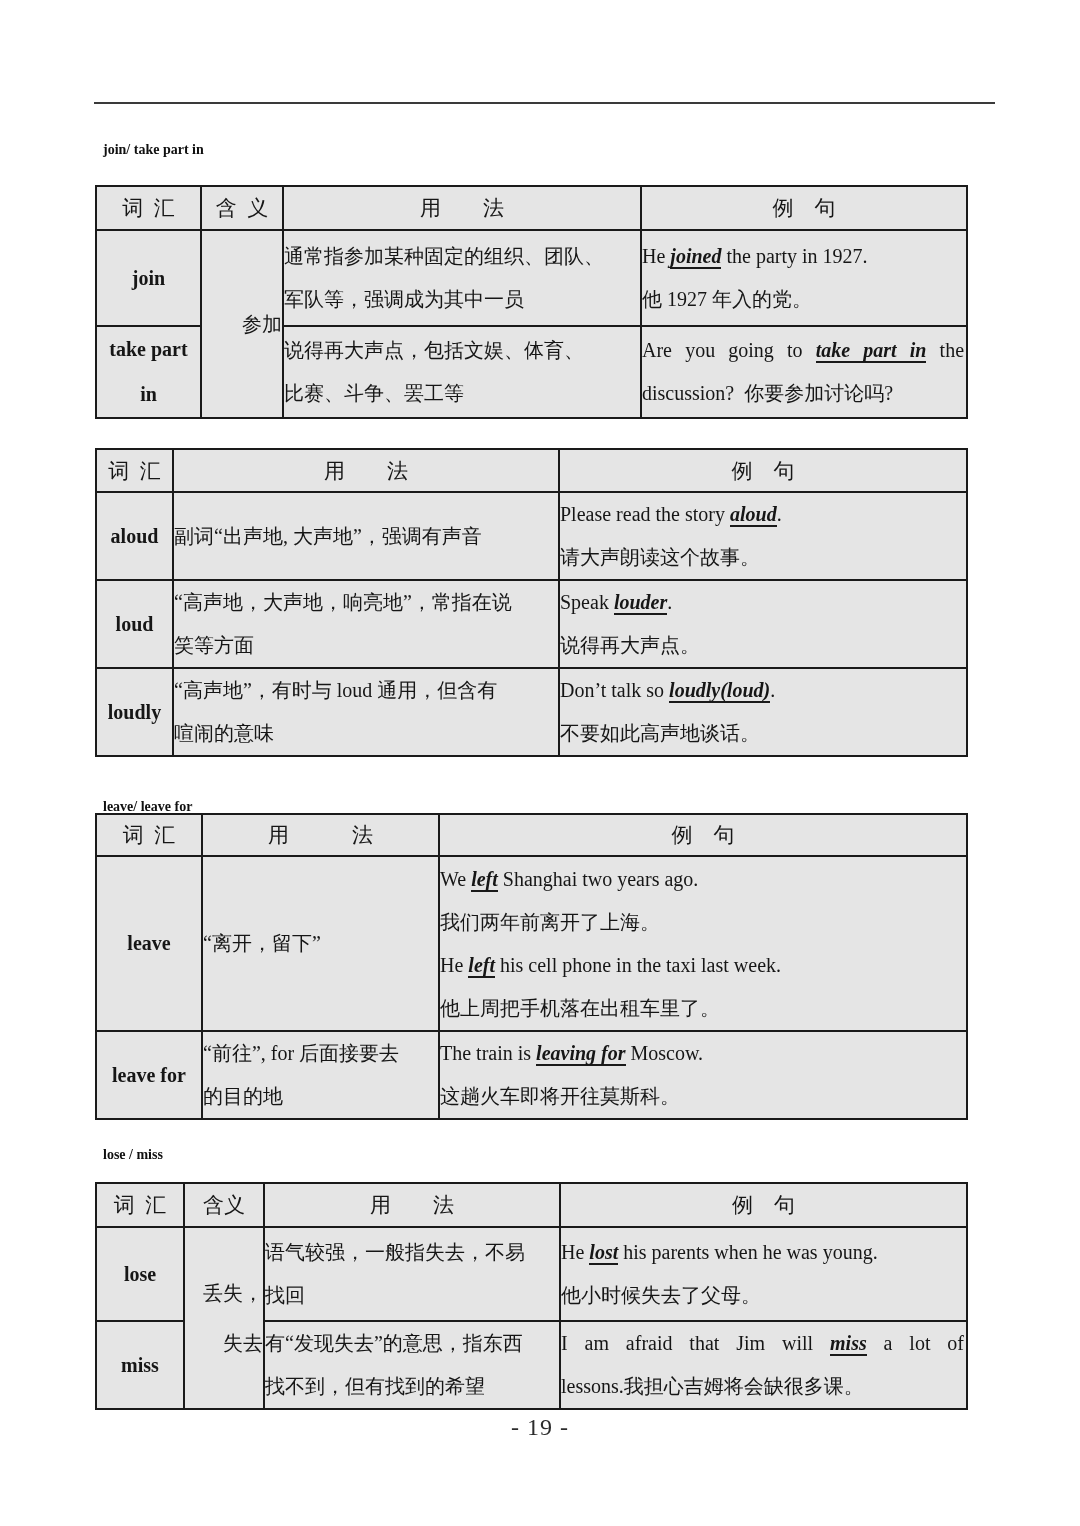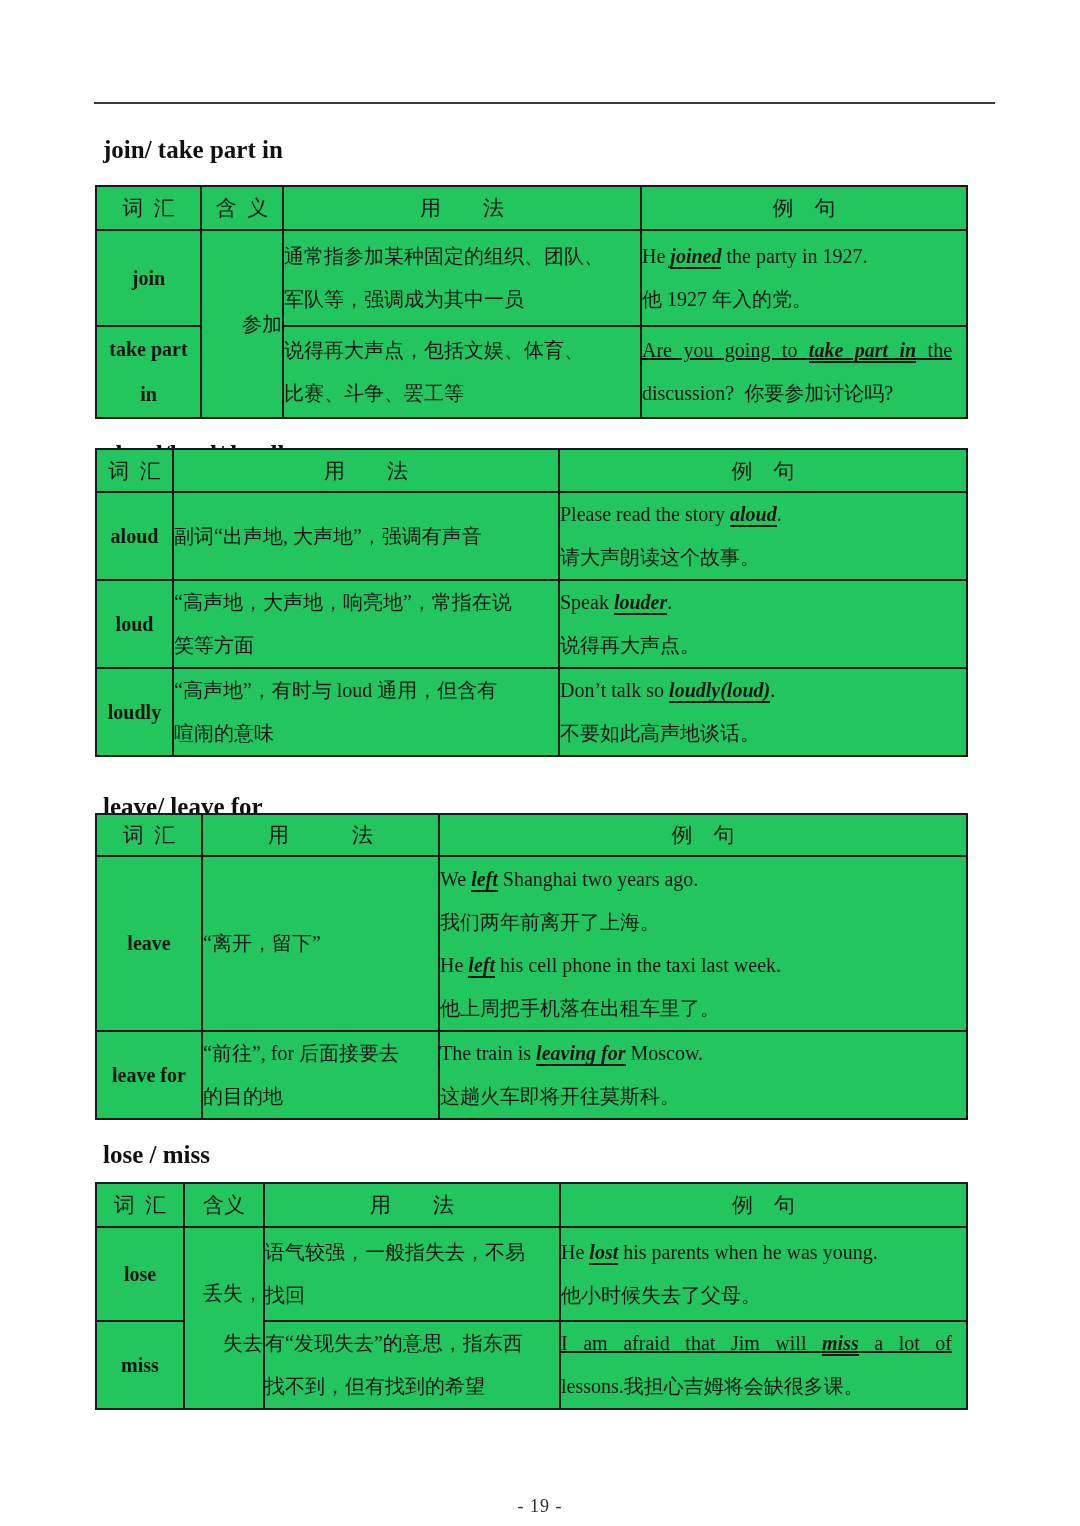--- a/index.html
+++ b/index.html
@@ -5,41 +5,41 @@
   html,body{margin:0;padding:0;}
   body{
     width:1080px;height:1526px;background:#ffffff;
     font-family:"Liberation Serif","DejaVu Serif",serif;
     color:#161616;
   }
   .page{position:relative;width:1080px;height:1526px;background:#ffffff;overflow:hidden;}
   .rule{position:absolute;left:94px;top:102px;width:901px;height:2px;background:#3a3a3a;}
   .heading{
     position:absolute;left:103px;margin:0;
-    font-size:25px;font-weight:bold;line-height:26px;color:#101010;
+    font-size:14px;font-weight:bold;line-height:26px;color:#101010;
   }
   table.vocab{
     position:absolute;left:95px;
-    border-collapse:collapse;table-layout:fixed;background:#22c55e;
+    border-collapse:collapse;table-layout:fixed;background:#e5e5e5;
   }
   .vocab td,.vocab th{
     border:2px solid #1a1a1a;padding:0;vertical-align:middle;overflow:hidden;
   }
   .vocab th{font-weight:normal;font-size:21px;white-space:pre;text-align:center;}
   .word{text-align:center;font-weight:bold;font-size:20px;border-radius:14px;}
   .meaning{text-align:right;font-size:20px;font-weight:normal;}
   .txt{padding:4px 8px 4px 13px;text-align:left;margin-top:12px;}
   .line{font-size:20px;line-height:43px;white-space:pre;}
   .word .line{white-space:normal;line-height:45px;}
   .meaning .line{white-space:normal;line-height:50px;}
-  .just{text-align:justify;text-align-last:justify;white-space:normal;padding-right:14px;text-decoration:underline;}
+  .just{text-align:justify;text-align-last:justify;white-space:normal;padding-right:2px;}
   .em{font-weight:bold;font-style:italic;border-bottom:2px solid #1a1a1a;}
   .footer{
-    position:absolute;left:0;top:1496px;width:100%;
-    text-align:center;font-size:18px;color:#2c2c2c;letter-spacing:1px;
+    position:absolute;left:0;top:1414px;width:100%;
+    text-align:center;font-size:24px;color:#2c2c2c;letter-spacing:1px;
   }
 </style>
 </head>
 <body>
 
 <div class="page">
 
   <div class="rule"></div>
 
   <h2 class="heading" style="top:137px;">join/ take part in</h2>

